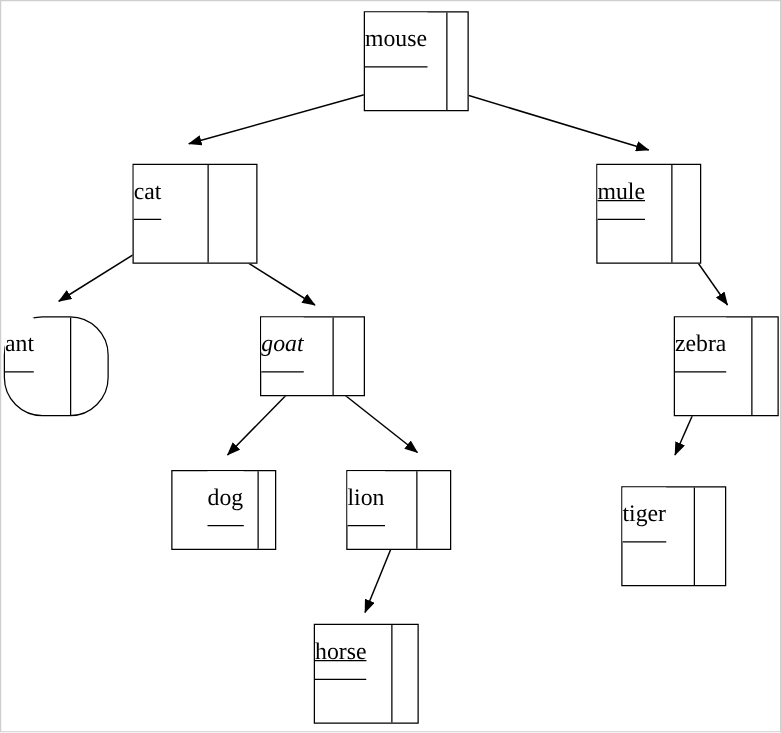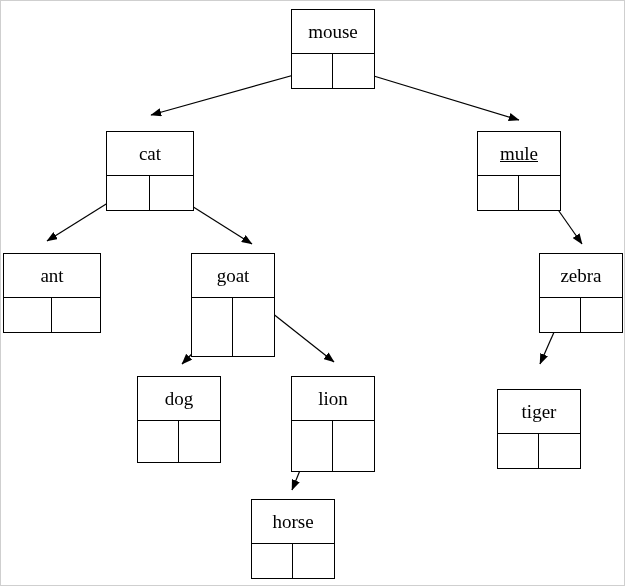--- a/index.html
+++ b/index.html
@@ -24,21 +24,21 @@
     width: 625px;
     height: 586px;
     pointer-events: none;
   }
   .node {
     position: absolute;
     box-sizing: border-box;
     border: 1px solid #000000;
     background: #ffffff;
     display: flex;
-    flex-direction: column;
+    flex-direction: row;
   }
   .node-label {
     height: 44px;
     line-height: 44px;
     text-align: center;
     font-size: 19px;
     color: #000000;
     box-sizing: border-box;
     border-bottom: 1px solid #000000;
     background: #ffffff;
@@ -83,78 +83,78 @@
   </svg>
 
   <div id="nodes-group">
       <div class="node" style="left: 290px; top: 8px; width: 84px; height: 80px;">
         <div class="node-label" style="height: 44px; line-height: 44px;">mouse</div>
         <div class="node-pointers">
           <div class="ptr left"></div>
           <div class="ptr right"></div>
         </div>
       </div>
-      <div class="node" style="left: 105px; top: 130px; width: 88px; height: 80px;">
+      <div class="node" style="left: 105px; top: 130px; width: 100px; height: 80px;">
         <div class="node-label" style="height: 44px; line-height: 44px;">cat</div>
         <div class="node-pointers">
           <div class="ptr left"></div>
           <div class="ptr right"></div>
         </div>
       </div>
       <div class="node" style="left: 476px; top: 130px; width: 84px; height: 80px; text-decoration: underline;">
         <div class="node-label" style="height: 44px; line-height: 44px;">mule</div>
         <div class="node-pointers">
           <div class="ptr left"></div>
           <div class="ptr right"></div>
         </div>
       </div>
-      <div class="node" style="left: 2px; top: 252px; width: 98px; height: 80px;">
+      <div class="node" style="left: 2px; top: 252px; width: 84px; height: 80px; border-radius: 31px;">
         <div class="node-label" style="height: 44px; line-height: 44px;">ant</div>
         <div class="node-pointers">
           <div class="ptr left"></div>
           <div class="ptr right"></div>
         </div>
       </div>
-      <div class="node" style="left: 190px; top: 252px; width: 84px; height: 104px;">
+      <div class="node" style="left: 207px; top: 252px; width: 84px; height: 64px; font-style: italic;">
         <div class="node-label" style="height: 44px; line-height: 44px;">goat</div>
         <div class="node-pointers">
           <div class="ptr left"></div>
           <div class="ptr right"></div>
         </div>
       </div>
       <div class="node" style="left: 538px; top: 252px; width: 84px; height: 80px;">
         <div class="node-label" style="height: 44px; line-height: 44px;">zebra</div>
         <div class="node-pointers">
           <div class="ptr left"></div>
           <div class="ptr right"></div>
         </div>
       </div>
-      <div class="node" style="left: 136px; top: 375px; width: 84px; height: 87px;">
+      <div class="node" style="left: 136px; top: 375px; width: 84px; height: 64px; padding-left: 28px;">
         <div class="node-label" style="height: 44px; line-height: 44px;">dog</div>
         <div class="node-pointers">
           <div class="ptr left"></div>
           <div class="ptr right"></div>
         </div>
       </div>
-      <div class="node" style="left: 290px; top: 375px; width: 84px; height: 96px;">
+      <div class="node" style="left: 276px; top: 375px; width: 84px; height: 64px;">
         <div class="node-label" style="height: 44px; line-height: 44px;">lion</div>
         <div class="node-pointers">
           <div class="ptr left"></div>
           <div class="ptr right"></div>
         </div>
       </div>
       <div class="node" style="left: 496px; top: 375px; width: 84px; height: 80px; margin-top: 13px;">
         <div class="node-label" style="height: 44px; line-height: 44px;">tiger</div>
         <div class="node-pointers">
           <div class="ptr left"></div>
           <div class="ptr right"></div>
         </div>
       </div>
       <div class="node" style="left: 250px; top: 498px; width: 84px; height: 80px;">
-        <div class="node-label" style="height: 44px; line-height: 44px;">horse</div>
+        <div class="node-label" style="height: 44px; line-height: 44px; text-decoration: underline;">horse</div>
         <div class="node-pointers">
           <div class="ptr left"></div>
           <div class="ptr right"></div>
         </div>
       </div>
     </div>
 
 </div>
 
 </body></html>

